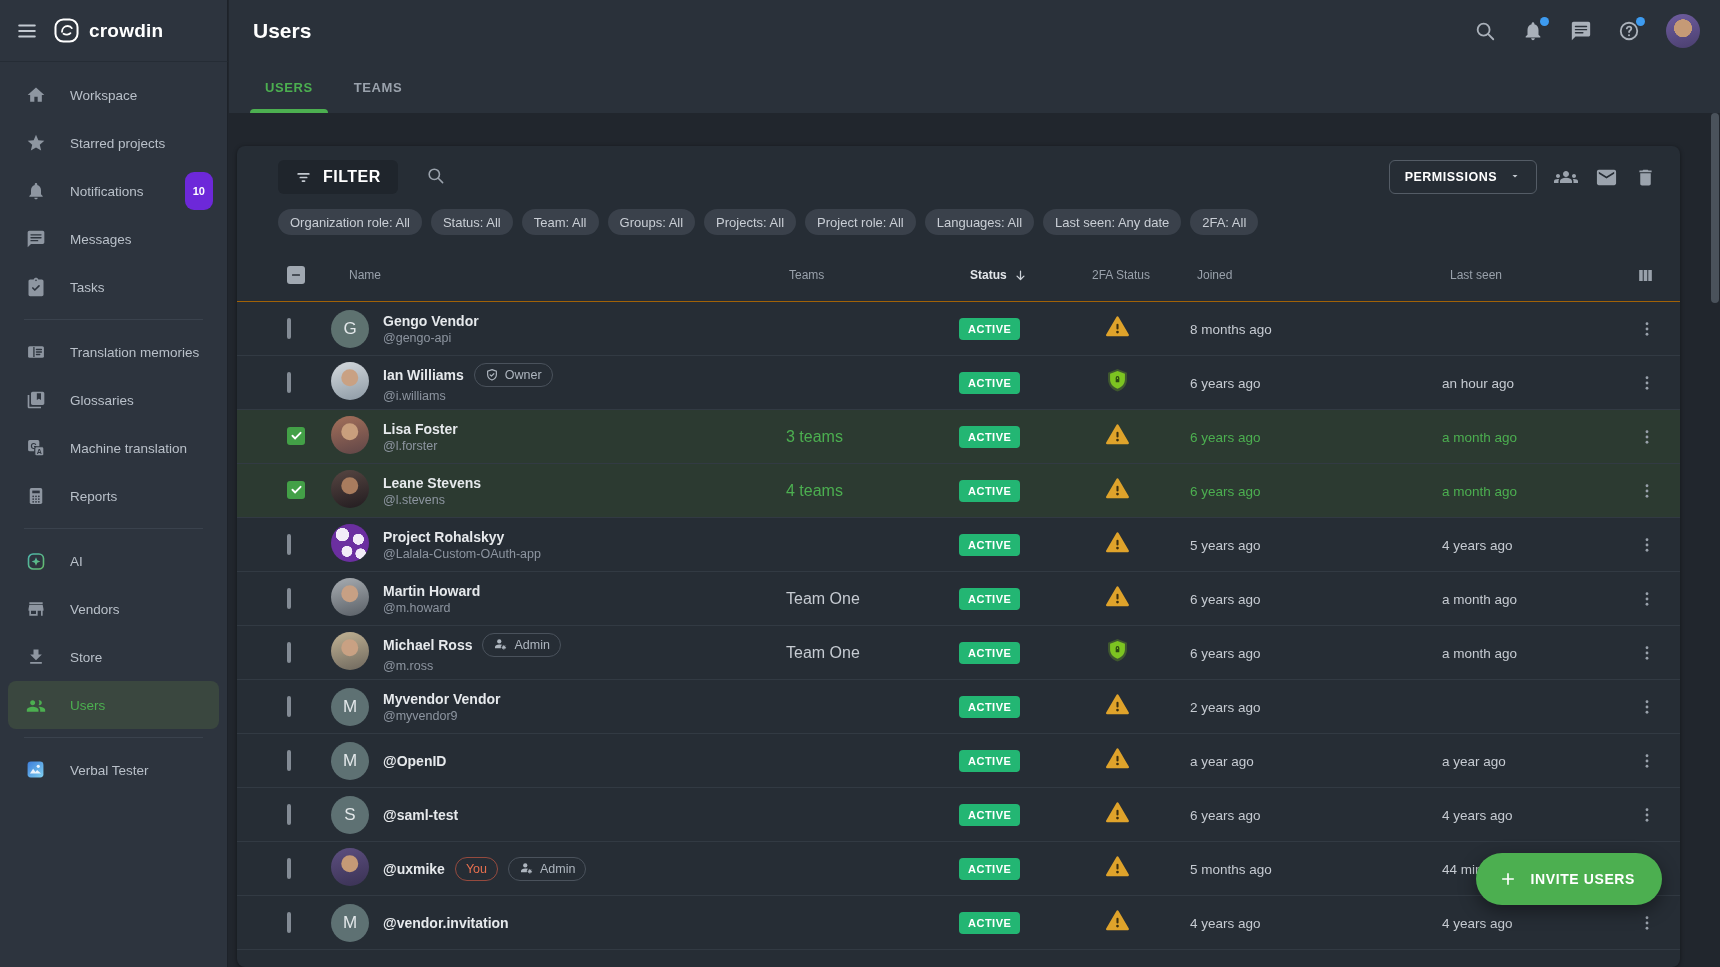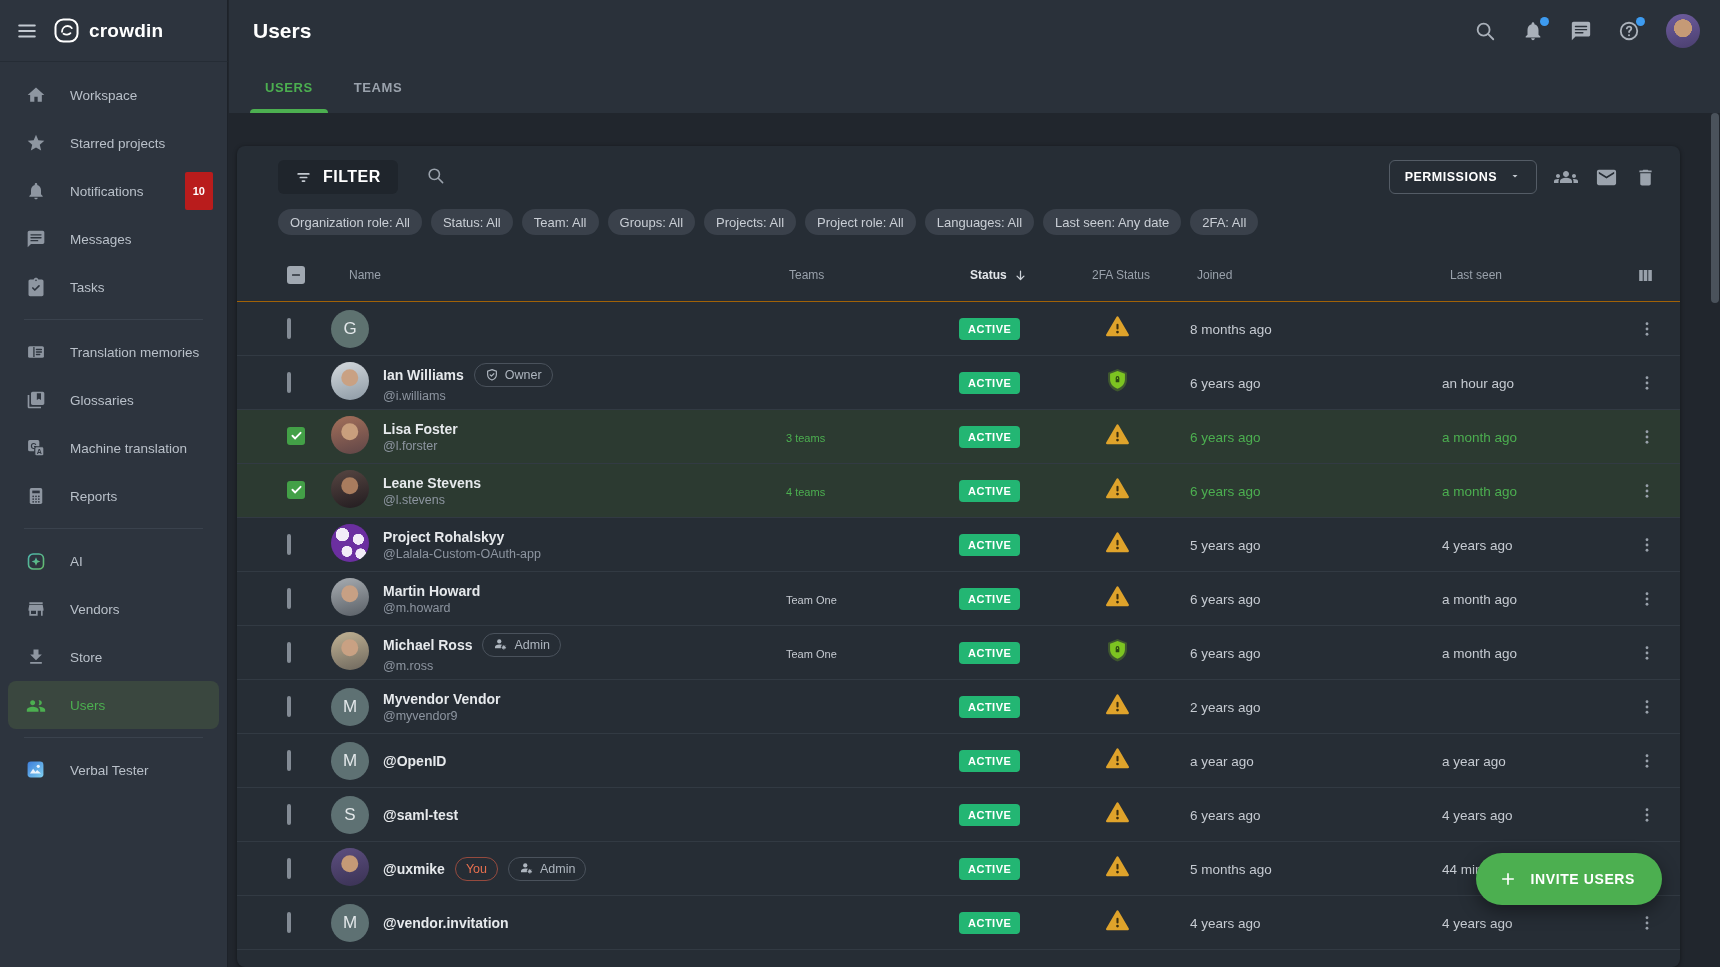--- a/index.html
+++ b/index.html
@@ -13,22 +13,22 @@
   .icon-btn{ display:inline-flex; align-items:center; justify-content:center; color:#c3c9d1; cursor:pointer; }
   .brand{ display:flex; align-items:center; gap:9px; color:#fff; font-size:19px; font-weight:700; letter-spacing:.2px; cursor:pointer;}
 
   .sidebar{ position:absolute; left:0; top:62px; bottom:0; width:228px; background:#2d343e;
     border-right:1px solid #1d2229; padding-top:9px; z-index:4;}
   .side-item{ height:48px; display:flex; align-items:center; gap:24px; padding:0 14px 0 26px;
     color:#b9c0c9; font-size:13.5px; cursor:pointer; margin:0 0; }
   .side-item .s-ic{ width:20px; height:20px; color:#8e96a1; display:inline-flex; flex:0 0 20px;}
   .side-item.active{ background:#3a473f; border-radius:8px; margin:0 8px; padding-left:18px; color:#4caf50;}
   .side-item.active .s-ic{ color:#4caf50; }
-  .side-badge{ margin-left:auto; background:#b91c1c; color:#fff; font-size:11px; font-weight:700;
-    border-radius:2px; padding:13px 8px; }
+  .side-badge{ margin-left:auto; background:#6d28d9; color:#fff; font-size:11px; font-weight:700;
+    border-radius:9px; padding:13px 8px; }
   .side-divider{ height:1px; background:#3a424d; margin:8px 24px; }
 
   
   .header-region{ position:absolute; left:229px; top:0; right:0; height:113px; background:#2a313a; z-index:3;}
   .title-row{ height:62px; display:flex; align-items:center; padding:0 20px 0 24px; }
   .page-title{ color:#fff; font-size:21px; font-weight:600; }
   .topbar-actions{ margin-left:auto; display:flex; align-items:center; gap:26px; }
   .ta-ic{ position:relative; color:#aab1ba; display:inline-flex; cursor:pointer; }
   .dot{ position:absolute; top:-3px; right:-5px; width:9px; height:9px; border-radius:50%; background:#3d9bf0; }
   .avatar-sm{ width:34px; height:34px; border-radius:50%; cursor:pointer; }
@@ -86,21 +86,21 @@
   .avatar{ width:38px; height:38px; border-radius:50%; background:#5e7173; color:#e2e7e9;
     display:inline-flex; align-items:center; justify-content:center; font-size:17px; }
   .nameblock{ display:flex; flex-direction:column; gap:2px; justify-content:center; }
   .nline{ display:flex; align-items:center; gap:10px; }
   .uname{ color:#e6e9ec; font-size:14px; font-weight:700; }
   .uhandle{ color:#8d95a0; font-size:12.5px; }
   .ubadge{ display:inline-flex; align-items:center; gap:6px; height:24px; padding:0 10px; border-radius:12px;
     border:1px solid #4a525c; color:#aeb6bf; font-size:12.5px; cursor:default; }
   .ubadge .b-ic{ display:inline-flex; color:#aeb6bf; }
   .ubadge.you{ border-color:rgba(224,93,68,.6); color:#e8704f; }
-  .teams-txt{ color:#c6cbd2; font-size:11px; }
+  .teams-txt{ color:#c6cbd2; font-size:16px; }
   .teams-txt.link{ color:#4caf50; cursor:pointer; }
   .status-badge{ display:inline-block; background:#23b673; color:#fff; font-size:11px; font-weight:700;
     letter-spacing:.5px; padding:5px 9px; border-radius:4px; }
   .tfa-cell{ display:flex; justify-content:center; }
   .time-txt{ color:#c6cbd2; font-size:13.5px; }
   .trow.selected .time-txt, .trow.selected .teams-txt{ color:#4caf50; }
   .kebab{ color:#99a1ab; display:inline-flex; cursor:pointer; justify-self:end; }
 
   
   .avatar.photo{ position:relative; overflow:hidden; }
@@ -411,20 +411,26 @@
           <svg width="19" height="19" viewBox="0 0 24 24" fill="currentColor">
               <path d="M4 5h4.5v14H4zM9.75 5h4.5v14h-4.5zM15.5 5H20v14h-4.5z"></path>
             </svg>
         </span>
       </div>
 
       <div id="rows">
           <div class="grid-row trow">
             <span class="c1"><span class="cb"></span></span>
             <span class="c2"><span class="avatar" style="background: rgb(94, 114, 112);">G</span></span>
+            <span class="c3 nameblock">
+              <span class="nline">
+                <span class="uname">Gengo Vendor</span>
+              </span>
+              <span class="uhandle">@gengo-api</span>
+            </span>
             <span class="c4"></span>
             <span class="c5"><span class="status-badge">ACTIVE</span></span>
             <span class="c6 tfa-cell">
               <span><svg width="25" height="25" viewBox="0 0 24 24">
                   <path d="M12 3.2 22 20.3H2Z" fill="#dfa32b" stroke="#dfa32b" stroke-width="2" stroke-linejoin="round"></path>
                   <rect x="11" y="9.3" width="2" height="5.6" rx="1" fill="#3b2e0e"></rect>
                   <circle cx="12" cy="17.3" r="1.3" fill="#3b2e0e"></circle>
                 </svg></span>
             </span>
             <span class="c8"><span class="time-txt">8 months ago</span></span>

